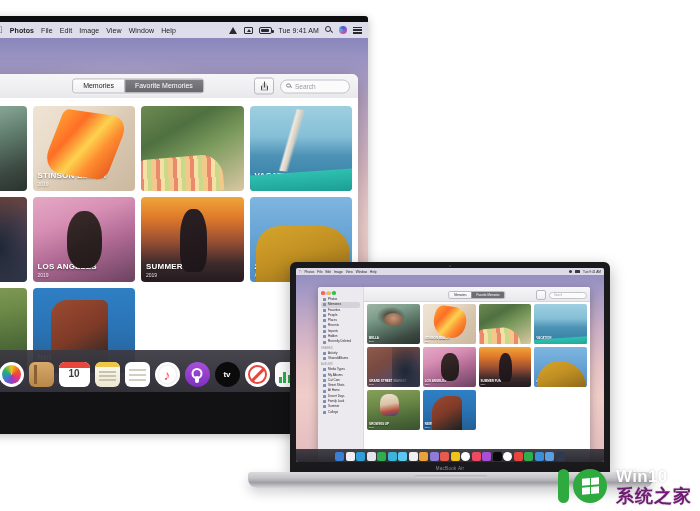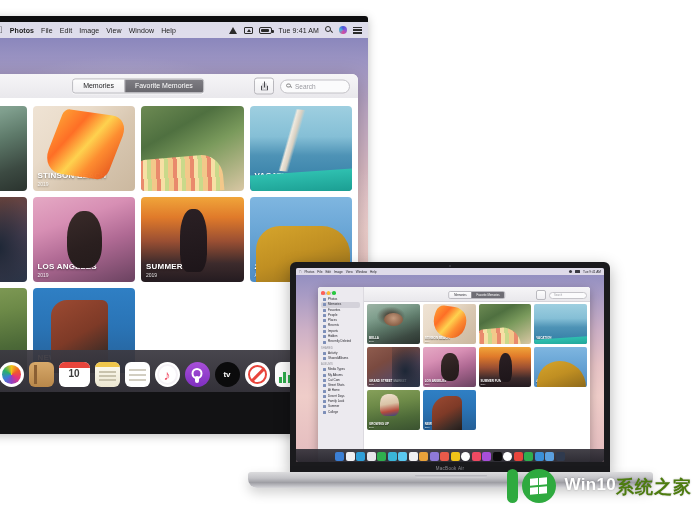--- a/index.html
+++ b/index.html
@@ -320,24 +320,24 @@
     position:absolute;right:8px;bottom:6px;
     display:flex;align-items:center;gap:6px;
   }
   .wm-logo{position:relative;width:54px;height:38px;flex:0 0 auto;}
   .wm-one{position:absolute;left:2px;top:2px;width:11px;height:34px;border-radius:6px;background:#2faa3f;}
   .wm-zero{position:absolute;left:17px;top:2px;width:34px;height:34px;border-radius:50%;background:#2faa3f;
     display:flex;align-items:center;justify-content:center;}
   .wm-win{position:relative;width:17px;height:16px;display:grid;grid-template-columns:1fr 1fr;grid-template-rows:1fr 1fr;gap:1.6px;
     transform:skewY(-5deg);}
   .wm-win b{display:block;background:#fff;}
-  .wm-text{display:flex;flex-direction:row;line-height:1;}
+  .wm-text{display:flex;flex-direction:column;line-height:1;}
   .wm-t1{font-size:17px;color:#ffffff;font-weight:bold;letter-spacing:.3px;
     text-shadow:0 0 2px rgba(0,0,0,.25);}
-  .wm-t2{font-size:18px;color:#4d7c0f;font-weight:bold;margin-top:2px;letter-spacing:1px;
+  .wm-t2{font-size:18px;color:#701a75;font-weight:bold;margin-top:2px;letter-spacing:1px;
     text-shadow:0 0 2px rgba(0,0,0,.25);}
 </style>
 </head>
 <body>
 
 <div class="stage">
 
   <div class="display">
     <div class="display-screen">
       <div class="wallpaper">

